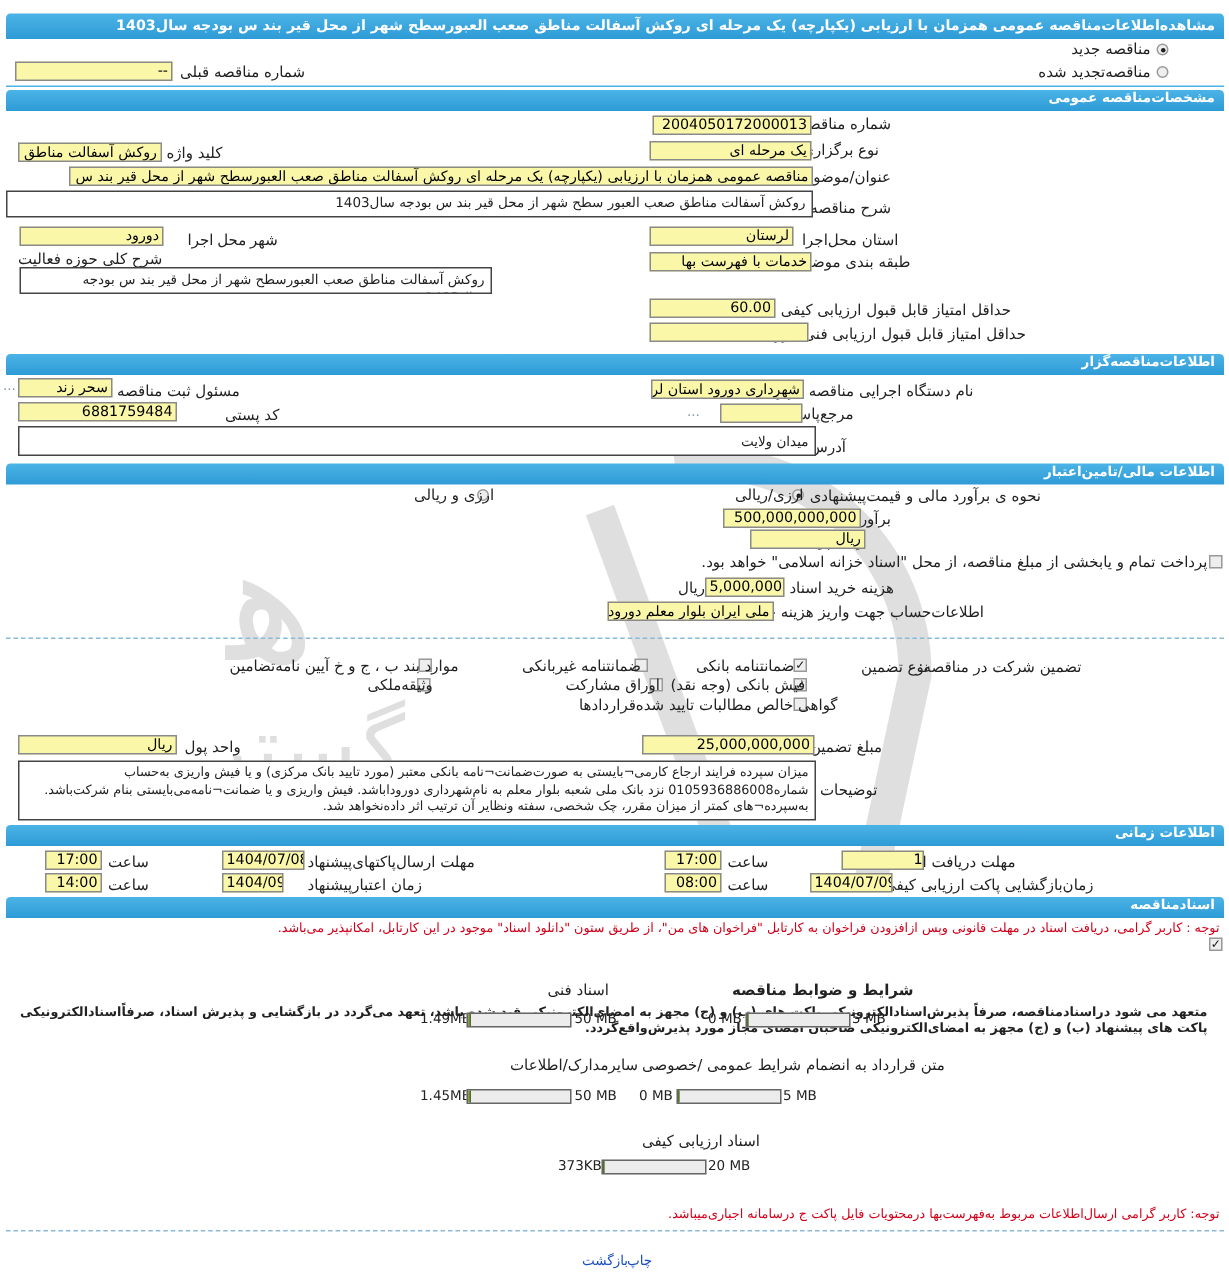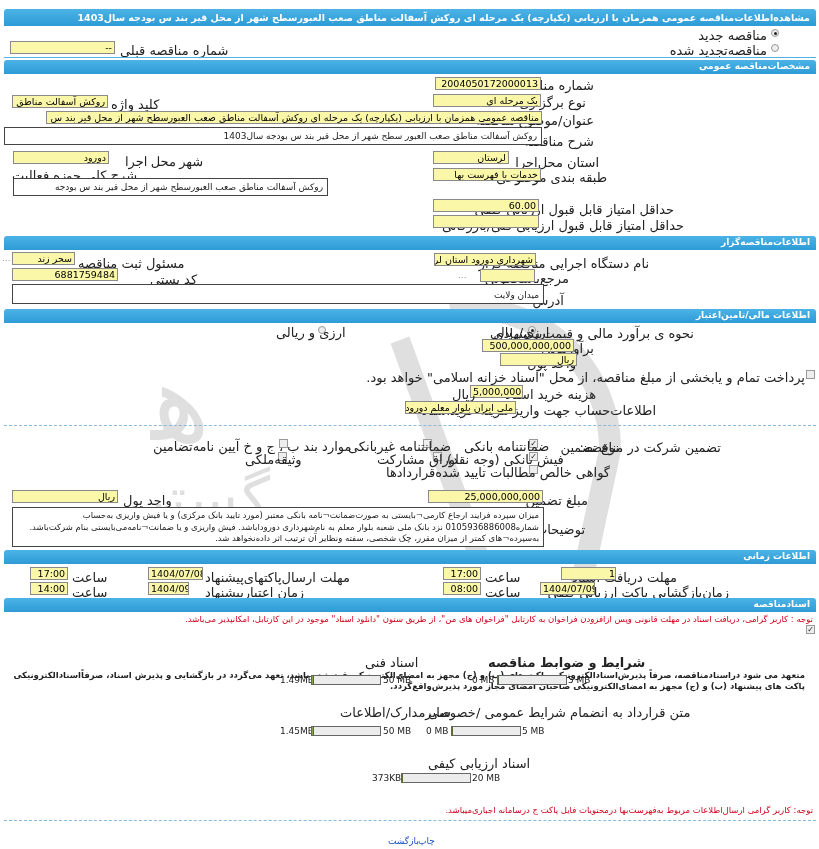--- a/index.html
+++ b/index.html
@@ -14,21 +14,21 @@
   }
   .abs { position: absolute; }
   .bar {
     position: absolute; left: 4px; width: 812px; height: 14px;
     background: linear-gradient(#4bb3e6, #2e9bd6);
     color: #fff; font-weight: bold; font-size: 9px;
     padding: 1px 6px 0 6px; border-radius: 3px 3px 0 0;
     white-space: nowrap; overflow: hidden;
   }
   .title-bar { top: 9px; height: 17px; padding-top: 3px; font-size: 9.5px; }
-  .lbl { position: absolute; white-space: nowrap; font-size: 13px; color: #222; }
+  .lbl { position: absolute; white-space: nowrap; font-size: 10px; color: #222; }
   .fld {
     position: absolute; height: 13px;
     background: #fbf7a8; border: 1px solid #8a8a8a;
     font-size: 9.5px; line-height: 11px; padding: 0 2px;
     white-space: nowrap; overflow: hidden; color: #000;
   }
   .fld.ltr { direction: ltr; text-align: right; }
   .box {
     position: absolute; background: #fff; border: 1px solid #444;
     font-size: 9px; padding: 2px 4px; line-height: 12px; overflow: hidden;
@@ -89,33 +89,33 @@
 <span class="lbl" style="left:111px;top:97px;">کلید واژه</span>
 <div class="fld" style="left:12px;top:95px;width:96px;">روکش آسفالت مناطق صعب</div>
 
 <span class="lbl" style="right:225px;top:113px;">عنوان/موضوع مناقصه</span>
 <div class="fld" style="left:46px;top:111px;width:496px;">مناقصه عمومی همزمان با ارزیابی (یکپارچه) یک مرحله ای روکش آسفالت مناطق صعب العبورسطح شهر از محل قیر بند س بودجه</div>
 
 <span class="lbl" style="right:225px;top:134px;">شرح مناقصه</span>
 <div class="box" style="left:4px;top:127px;width:538px;height:18px;padding-top:2px;">روکش آسفالت مناطق صعب العبور سطح شهر از محل قیر بند س بودجه سال1403</div>
 
 <span class="lbl" style="right:220px;top:155px;">استان محل‌اجرا</span>
-<div class="fld" style="left:433px;top:151px;width:76px;">لرستان</div>
+<div class="fld" style="left:433px;top:151px;width:96px;">لرستان</div>
 
 <span class="lbl" style="left:125px;top:154px;font-family:Liberation Serif, serif;">شهر محل اجرا</span>
 <div class="fld" style="left:13px;top:151px;width:96px;">دورود</div>
 
 <span class="lbl" style="right:212px;top:170px;">طبقه بندی موضوعی</span>
 <div class="fld" style="left:433px;top:168px;width:108px;">خدمات با فهرست بها</div>
 
 <span class="lbl" style="left:12px;top:168px;">شرح کلی حوزه فعالیت</span>
 <div class="box" style="left:13px;top:178px;width:315px;height:18px;">روکش آسفالت مناطق صعب  العبورسطح شهر از محل قیر بند س بودجه سال1403</div>
 
 <span class="lbl" style="right:145px;top:202px;">حداقل امتیاز قابل قبول ارزیابی کیفی</span>
-<div class="fld ltr" style="left:433px;top:199px;width:106px;">60.00</div>
+<div class="fld ltr" style="left:433px;top:199px;width:84px;">60.00</div>
 
 <span class="lbl" style="right:135px;top:218px;">حداقل امتیاز قابل قبول ارزیابی فنی/بازرگانی</span>
 <div class="fld" style="left:433px;top:215px;width:106px;"></div>
 
 <div class="bar" style="top:236px;">اطلاعات‌مناقصه‌گزار</div>
 
 <span class="lbl" style="right:170px;top:256px;">نام دستگاه اجرایی مناقصه گزار</span>
 <div class="fld" style="left:434px;top:253px;width:102px;">شهرداری دورود استان لرستان</div>
 
 <span class="lbl" style="left:78px;top:256px;">مسئول ثبت مناقصه</span>

